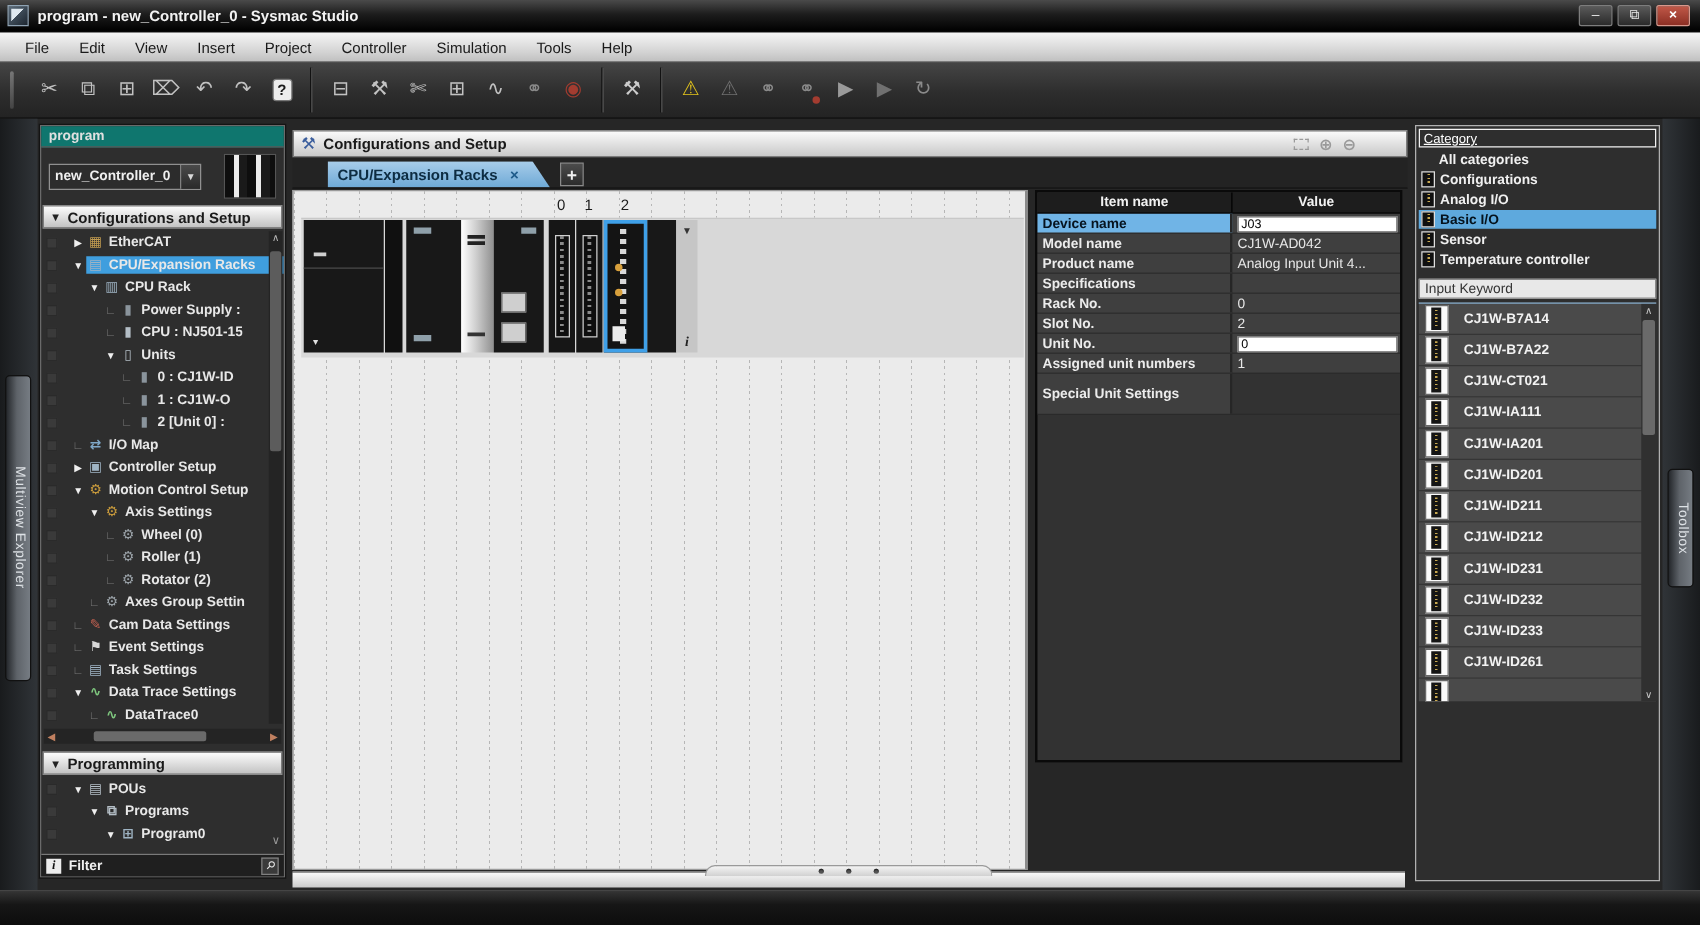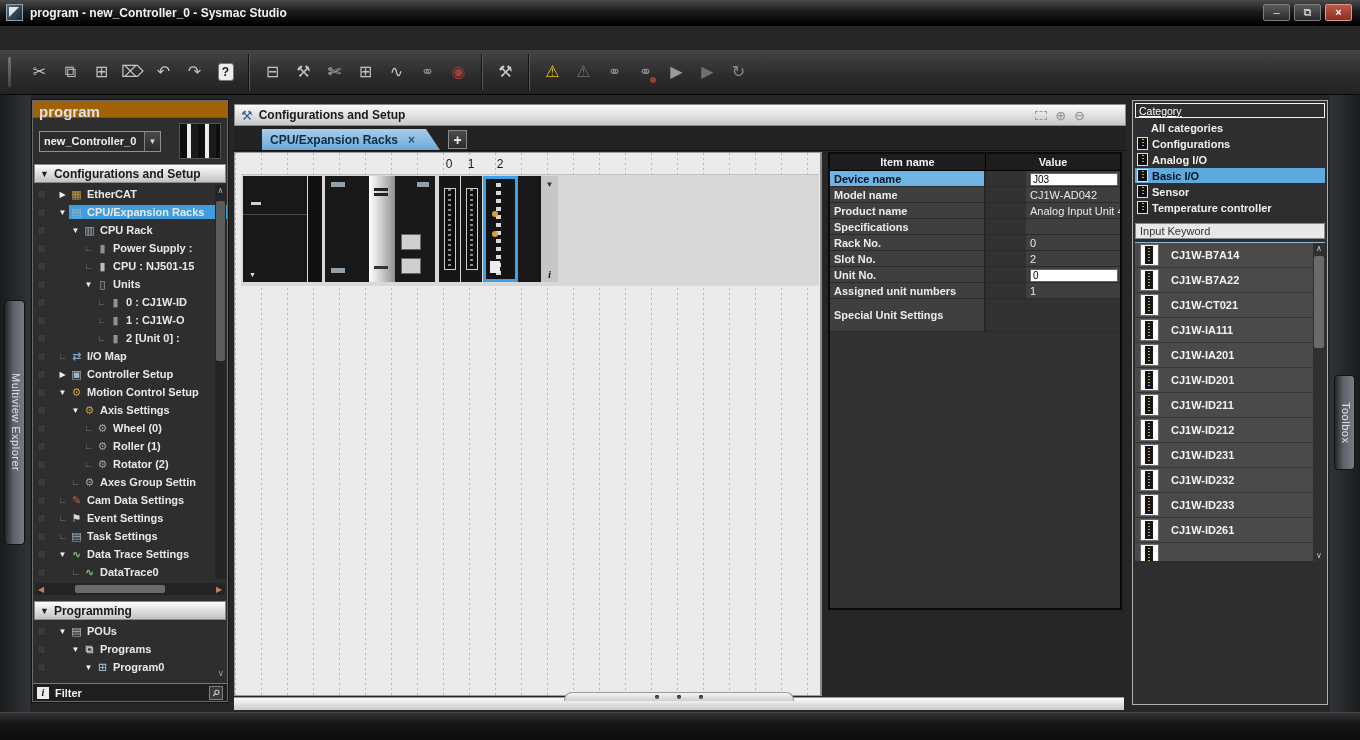--- a/index.html
+++ b/index.html
@@ -51,22 +51,22 @@
     background:linear-gradient(90deg,#24272b,#5e6369 45%,#767c83); border:1px solid #111;
     color:#dde1e5; font-size:11px; writing-mode:vertical-rl; text-align:center; padding:10px 2px;
     letter-spacing:.5px; }
   .side-strip.left  .vtab { top:205px; height:245px; }
   .side-strip.right .vtab { top:280px; height:95px; }
 
   
   .explorer { position:absolute; left:32px; top:5px; width:196px; height:602px;
     background:#2e2e2e; border:1px solid #6a6a6a; outline:1px solid #141414;
     display:flex; flex-direction:column; }
-  .panel-title { height:17px; background:#a16207; border-bottom:1px solid #5a5a5a;
-    color:#e0e0e0; font-size:15px; font-weight:bold; padding:2px 0 0 6px; }
+  .panel-title { height:17px; background:#0f766e; border-bottom:1px solid #5a5a5a;
+    color:#e0e0e0; font-size:11px; font-weight:bold; padding:2px 0 0 6px; }
   .controller-row { height:46px; display:flex; align-items:center; padding:0 6px; gap:8px; }
   .ctrl-select { width:122px; height:21px; background:#2c2c2c; border:1px solid #909090;
     display:flex; align-items:center; color:#f0f0f0; font-size:11px; font-weight:bold; }
   .ctrl-select .lbl { flex:1; padding-left:4px; white-space:nowrap; overflow:hidden; }
   .ctrl-select .dd { width:16px; height:100%; border-left:1px solid #808080;
     display:flex; align-items:center; justify-content:center; font-size:8px; color:#d8d8d8;
     background:linear-gradient(#4a4a4a,#2a2a2a); }
   .thumb { margin-left:auto; width:42px; height:36px; background:#0c0c0c; border:1px solid #555;
     background-image:repeating-linear-gradient(90deg,#0e0e0e 0 7px,#ececec 7px 11px,#1a1a1a 11px 18px); }
   .sec-header { height:19px; background:linear-gradient(#fdfdfd,#c2c2c2); border:1px solid #8a8a8a;
@@ -178,21 +178,21 @@
   .gripbump .dot { width:4px; height:4px; border-radius:50%; background:#555; box-shadow:inset 0 1px 1px #222; }
 
   
   .prop-panel { position:absolute; left:594px; top:1px; width:294px; height:458px;
     background:#323232; border:2px solid #0a0a0a; }
   .phead { display:flex; height:17px; background:#1d1d1d; border-bottom:1px solid #000;
     color:#f2f2f2; font-size:11px; font-weight:bold; }
   .phead div { text-align:center; padding-top:2px; }
   .ph1 { width:156px; border-right:1px solid #000; }
   .ph2 { flex:1; }
-  .prow { display:flex; border-bottom:1px solid #2a2a2a; min-height:16px;gap:40px; }
+  .prow { display:flex; border-bottom:1px solid #2a2a2a; min-height:16px; }
   .pname { width:156px; background:#3f3f3f; color:#ececec; font-size:11px; font-weight:bold;
     padding:2px 0 0 4px; border-right:2px solid #262626; }
   .prow.tall .pname { display:flex; align-items:center; padding-top:0; }
   .pname.sel { background:#70b4e6; color:#06131f; }
   .pval { flex:1; background:#3f3f3f; color:#e8e8e8; font-size:11px; padding:2px 2px 0 4px;
     white-space:nowrap; overflow:hidden; }
   .pinput { background:#fff; color:#000; border:1px solid #666; height:13px; font-size:10px;
     padding:0 2px; margin-top:0px; line-height:12px; }
   .prow.tall { height:33px; }
   .prow.tall .pval { display:flex; flex-direction:column; gap:1px; padding-top:1px; }
@@ -243,20 +243,31 @@
   <div class="titlebar">
     <span class="app-icon"></span>
     <span class="title">program - new_Controller_0 - Sysmac Studio</span>
     <div class="wctrls" id="wctrls">
         <div class="wbtn">–</div>
         <div class="wbtn">⧉</div>
         <div class="wbtn accent">×</div>
       </div>
   </div>
 
+  <div class="menubar" id="menubar">
+      <div class="menu-item">File</div>
+      <div class="menu-item">Edit</div>
+      <div class="menu-item">View</div>
+      <div class="menu-item">Insert</div>
+      <div class="menu-item">Project</div>
+      <div class="menu-item">Controller</div>
+      <div class="menu-item">Simulation</div>
+      <div class="menu-item">Tools</div>
+      <div class="menu-item">Help</div>
+    </div>
 
   <div class="toolbar" id="toolbar">
       <div class="tgrip"></div>
       <div class="tgroup">
         <div class="tbtn">
           <span class="glyph">✂</span>
         </div>
         <div class="tbtn">
           <span class="glyph">⧉</span>
         </div>

